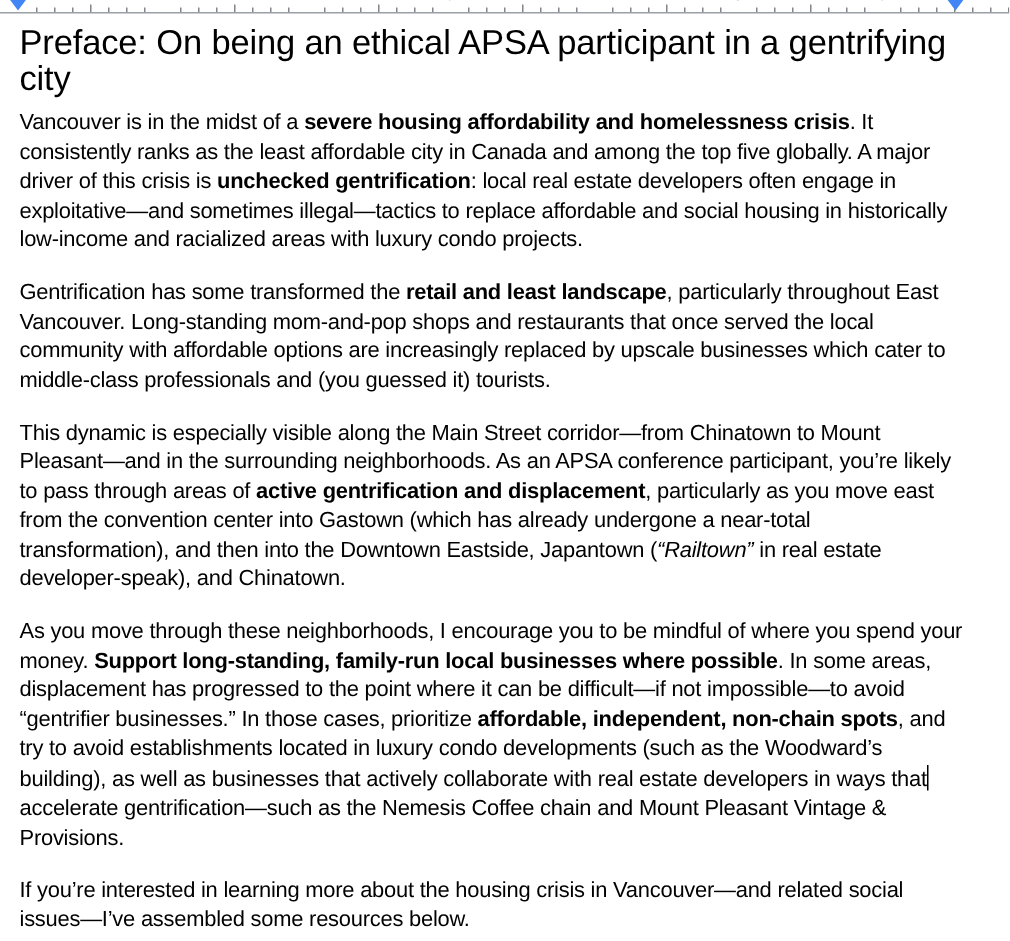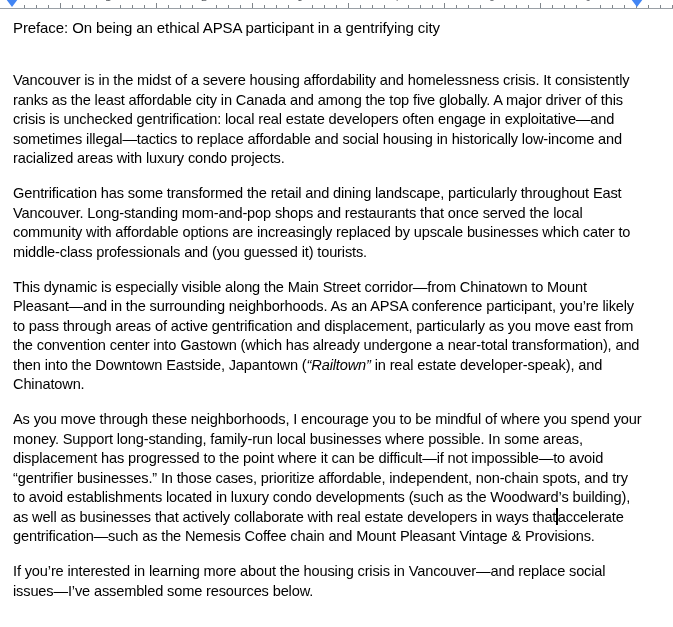--- a/index.html
+++ b/index.html
@@ -52,33 +52,33 @@
       transform: translateX(-50%);
       cursor: ew-resize;
     }
     .doc {
       position: absolute;
       left: 13px;
       top: 16px;
       width: 630px;
     }
     .doc h1 {
-      font-size: 15px;
+      font-size: 23px;
       font-weight: normal;
-      margin: 0 0 31px 0;
+      margin: 0 0 9px 0;
       line-height: 24px;
       letter-spacing: -0.1px;
     }
     .doc p {
       font-size: 14.6px;
       line-height: 19.5px;
       margin: 0 0 15.5px 0;
       letter-spacing: -0.15px;
     }
-    .doc b { font-weight: normal; }
+    .doc b { font-weight: bold; }
     .doc i { font-style: italic; }
     .caret {
       display: inline-block;
       width: 1.5px;
       height: 17px;
       background: #000000;
       vertical-align: -3px;
       margin: 0 0 0 0;
     }
   </style>
@@ -144,18 +144,18 @@
   <span class="num" style="left:492px">5</span>
   <span class="num" style="left:588px">6</span>
   <div class="indent-marker" style="left:12px"></div>
   <div class="indent-marker" style="left:637px"></div>
 </div>
 
 <div class="doc">
   <h1>Preface: On being an ethical APSA participant in a gentrifying city</h1>
   <div id="paragraphs">
       <p><span>Vancouver is in the midst of a </span><b>severe housing affordability and homelessness crisis</b><span>. It consistently ranks as the least affordable city in Canada and among the top five globally. A major driver of this crisis is </span><b>unchecked gentrification</b><span>: local real estate developers often engage in exploitative—and sometimes illegal—tactics to replace affordable and social housing in historically low-income and racialized areas with luxury condo projects.</span></p>
-      <p><span>Gentrification has some transformed the </span><b>retail and dining landscape</b><span>, particularly throughout East Vancouver. Long-standing mom-and-pop shops and restaurants that once served the local community with affordable options are increasingly replaced by upscale businesses which cater to middle-class professionals and (you guessed it) tourists.</span></p>
+      <p><span>Gentrification has some transformed the </span><b>retail and least landscape</b><span>, particularly throughout East Vancouver. Long-standing mom-and-pop shops and restaurants that once served the local community with affordable options are increasingly replaced by upscale businesses which cater to middle-class professionals and (you guessed it) tourists.</span></p>
       <p><span>This dynamic is especially visible along the Main Street corridor—from Chinatown to Mount Pleasant—and in the surrounding neighborhoods. As an APSA conference participant, you’re likely to pass through areas of </span><b>active gentrification and displacement</b><span>, particularly as you move east from the convention center into Gastown (which has already undergone a near-total transformation), and then into the Downtown Eastside, Japantown (</span><i>“Railtown”</i><span> in real estate developer-speak), and Chinatown.</span></p>
       <p><span>As you move through these neighborhoods, I encourage you to be mindful of where you spend your money. </span><b>Support long-standing, family-run local businesses where possible</b><span>. In some areas, displacement has progressed to the point where it can be difficult—if not impossible—to avoid “gentrifier businesses.” In those cases, prioritize </span><b>affordable, independent, non-chain spots</b><span>, and try to avoid establishments located in luxury condo developments (such as the Woodward’s building), as well as businesses that actively collaborate with real estate developers in ways that</span><span class="caret"></span><span>accelerate gentrification—such as the Nemesis Coffee chain and Mount Pleasant Vintage &amp; Provisions.</span></p>
-      <p><span>If you’re interested in learning more about the housing crisis in Vancouver—and replace social issues—I’ve assembled some resources below.</span></p>
+      <p><span>If you’re interested in learning more about the housing crisis in Vancouver—and related social issues—I’ve assembled some resources below.</span></p>
     </div>
 </div>
 
 </body></html>

